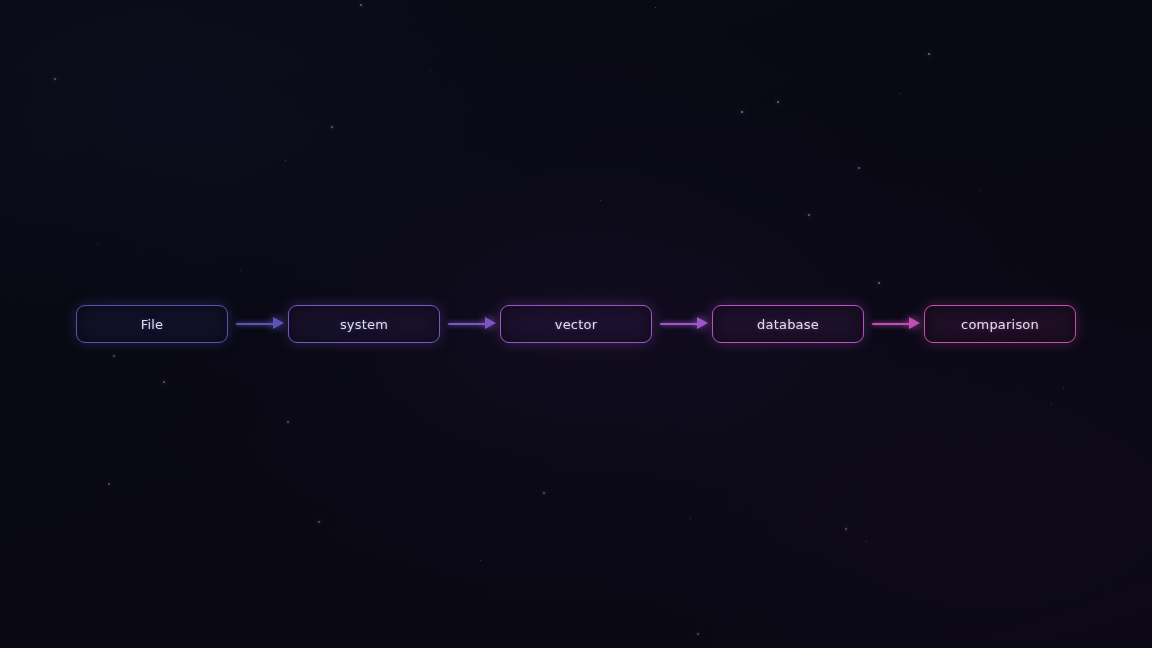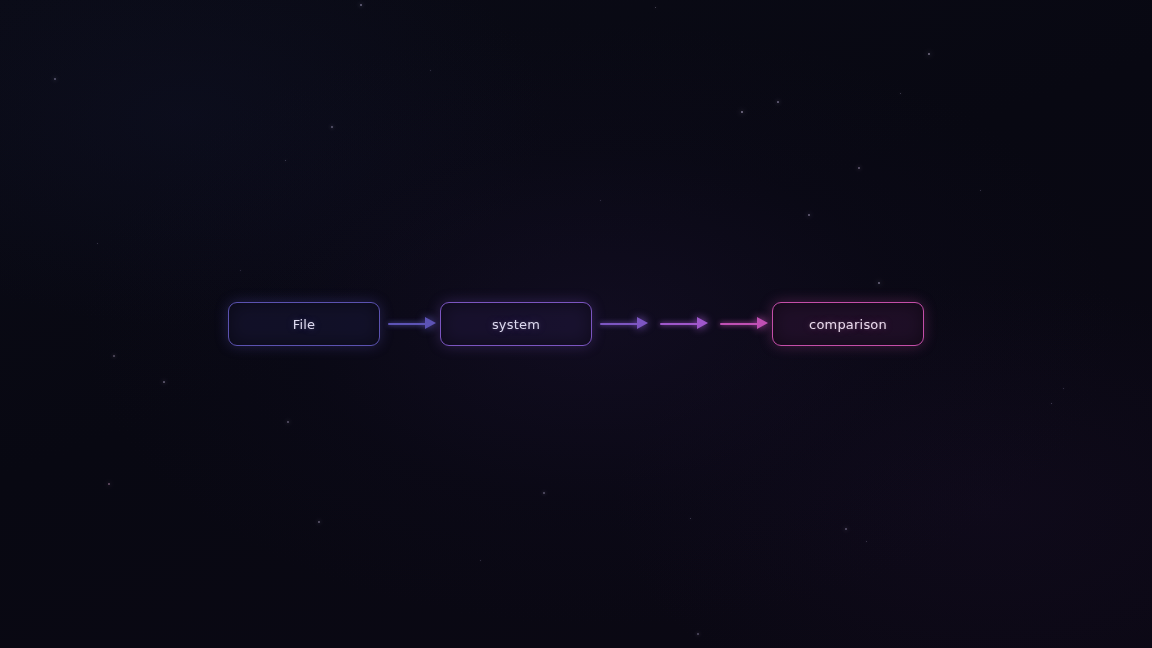--- a/index.html
+++ b/index.html
@@ -39,21 +39,21 @@
     top: 300px;
     width: 1152px;
     height: 48px;
     display: flex;
     align-items: center;
     justify-content: center;
   }
 
   .node {
     width: 152px;
-    height: 44px;
+    height: 38px;
     box-sizing: border-box;
     border-radius: 9px;
     display: flex;
     align-items: center;
     justify-content: center;
     position: relative;
     flex: 0 0 auto;
   }
   .node-label {
     font-size: 13px;
@@ -141,26 +141,32 @@
 
     <div class="node" style="border: 1.4px solid rgb(123, 85, 192); background: rgba(32, 23, 60, 0.55); box-shadow: rgba(126, 86, 200, 0.3) 0px 0px 14px, rgba(0, 0, 0, 0.45) 0px 0px 18px inset;">
       <span class="node-label" style="color: rgb(222, 218, 240); text-shadow: rgba(126, 86, 200, 0.3) 0px 0px 9px, rgba(255, 255, 255, 0.22) 0px 0px 3px; text-align: right;">system</span>
     </div>
 
     <div class="connector">
       <div class="conn-line" style="background: rgb(125, 86, 194); box-shadow: rgb(125, 86, 194) 0px 0px 5px;"></div>
       <div class="conn-head" style="border-left-color: rgb(125, 86, 194); filter: drop-shadow(rgb(125, 86, 194) 0px 0px 4px);"></div>
     </div>
 
+    <div class="node" style="border: 1.4px solid rgb(156, 85, 200); background: rgba(38, 22, 60, 0.55); box-shadow: rgba(158, 86, 205, 0.3) 0px 0px 14px, rgba(0, 0, 0, 0.45) 0px 0px 18px inset;">
+      <span class="node-label" style="color: rgb(226, 220, 240); text-shadow: rgba(158, 86, 205, 0.3) 0px 0px 9px, rgba(255, 255, 255, 0.22) 0px 0px 3px;">vector</span>
+    </div>
 
     <div class="connector">
       <div class="conn-line" style="background: rgb(159, 87, 203); box-shadow: rgb(159, 87, 203) 0px 0px 5px;"></div>
       <div class="conn-head" style="border-left-color: rgb(159, 87, 203); filter: drop-shadow(rgb(159, 87, 203) 0px 0px 4px);"></div>
     </div>
 
+    <div class="node" style="border: 1.4px solid rgb(180, 83, 198); background: rgba(44, 21, 58, 0.55); box-shadow: rgba(182, 84, 200, 0.3) 0px 0px 14px, rgba(0, 0, 0, 0.45) 0px 0px 18px inset;">
+      <span class="node-label" style="color: rgb(230, 220, 240); text-shadow: rgba(182, 84, 200, 0.3) 0px 0px 9px, rgba(255, 255, 255, 0.22) 0px 0px 3px;">database</span>
+    </div>
 
     <div class="connector">
       <div class="conn-line" style="background: rgb(192, 80, 180); box-shadow: rgb(192, 80, 180) 0px 0px 5px;"></div>
       <div class="conn-head" style="border-left-color: rgb(192, 80, 180); filter: drop-shadow(rgb(192, 80, 180) 0px 0px 4px);"></div>
     </div>
 
     <div class="node" style="border: 1.4px solid rgb(196, 78, 168); background: rgba(48, 20, 52, 0.55); box-shadow: rgba(198, 78, 170, 0.3) 0px 0px 14px, rgba(0, 0, 0, 0.45) 0px 0px 18px inset;">
       <span class="node-label" style="color: rgb(234, 217, 236); text-shadow: rgba(198, 78, 170, 0.3) 0px 0px 9px, rgba(255, 255, 255, 0.22) 0px 0px 3px; text-align: right;">comparison</span>
     </div>
 

